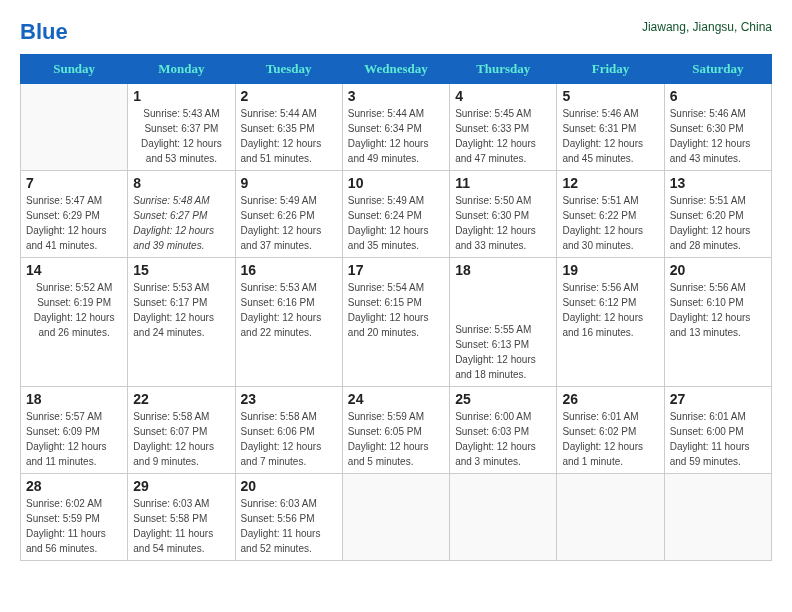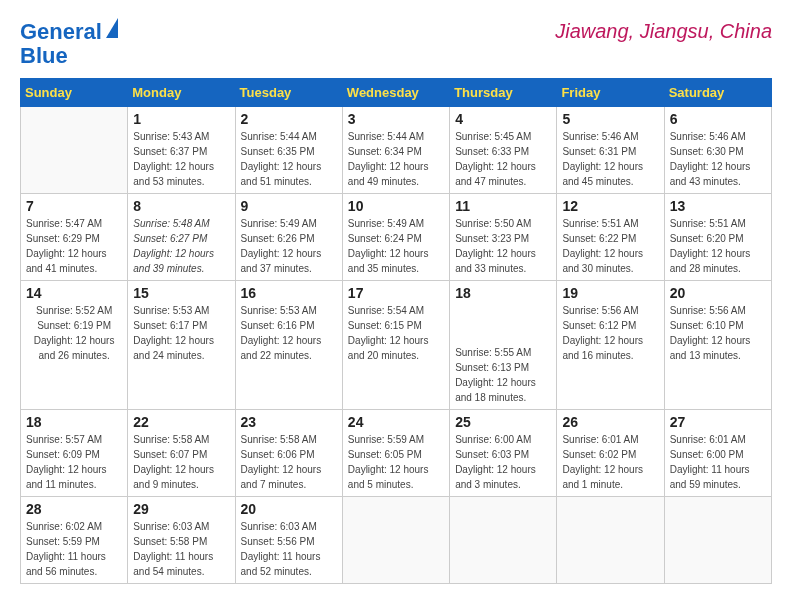--- a/index.html
+++ b/index.html
@@ -46,36 +46,36 @@
     }
     .title-block {
       text-align: right;
     }
     .title-block h1 {
       font-size: 32px;
       font-weight: bold;
       color: #222;
     }
     .title-block h2 {
-      font-size: 20px;
+      font-size: 12px;
       font-weight: normal;
-      color: #be185d;
-      font-style: italic;
+      color: #14532d;
     }
     .calendar {
       width: 100%;
       border-collapse: collapse;
     }
     .calendar th {
       background: #1565c0;
-      color: #fde047;
+      color: #5eead4;
       padding: 6px 4px;
       font-size: 13px;
-      text-align: left;
+      text-align: center;
       border: 1px solid #1565c0;
+      font-family: Liberation Serif, serif;
     }
     .calendar td {
       border: 1px solid #ccc;
       vertical-align: top;
       padding: 4px 5px;
       font-size: 10.5px;
       color: #333;
       width: calc(100% / 7);
       min-height: 80px;
     }
@@ -93,26 +93,20 @@
     }
     .empty-cell {
       background: #f9f9f9;
     }
   </style>
 </head>
 <body>
 
 <div class="header">
   <div class="logo">
-    <div class="logo-row">
-      <span class="logo-text">
-        <span class="blue">General</span>
-      </span>
-      <span class="logo-triangle"></span>
-    </div>
     <div class="logo-row">
       <span class="logo-text">
         <span class="blue">Blue</span>
       </span>
     </div>
   </div>
   <div class="title-block">
     <h2>Jiawang, Jiangsu, China</h2>
   </div>
 </div>
@@ -127,21 +121,21 @@
         <th>Thursday</th>
         <th>Friday</th>
         <th>Saturday</th>
       </tr>
   </thead>
   <tbody id="calendar-body">
   <tr>
         <td class="empty-cell"></td>
         <td>
           <span class="day-number">1</span>
-          <div class="day-info" style="white-space: pre-line;">Sunrise: 5:43 AM
+          <div class="day-info" style="white-space: pre-line; text-align: center;">Sunrise: 5:43 AM
 Sunset: 6:37 PM
 Daylight: 12 hours
 and 53 minutes.</div>
         </td>
         <td>
           <span class="day-number">2</span>
           <div class="day-info" style="white-space: pre-line;">Sunrise: 5:44 AM
 Sunset: 6:35 PM
 Daylight: 12 hours
 and 51 minutes.</div>
@@ -200,21 +194,21 @@
         <td>
           <span class="day-number">10</span>
           <div class="day-info" style="white-space: pre-line;">Sunrise: 5:49 AM
 Sunset: 6:24 PM
 Daylight: 12 hours
 and 35 minutes.</div>
         </td>
         <td>
           <span class="day-number">11</span>
           <div class="day-info" style="white-space: pre-line;">Sunrise: 5:50 AM
-Sunset: 3:23 PM
+Sunset: 6:30 PM
 Daylight: 12 hours
 and 33 minutes.</div>
         </td>
         <td>
           <span class="day-number">12</span>
           <div class="day-info" style="white-space: pre-line;">Sunrise: 5:51 AM
 Sunset: 6:22 PM
 Daylight: 12 hours
 and 30 minutes.</div>
         </td>

